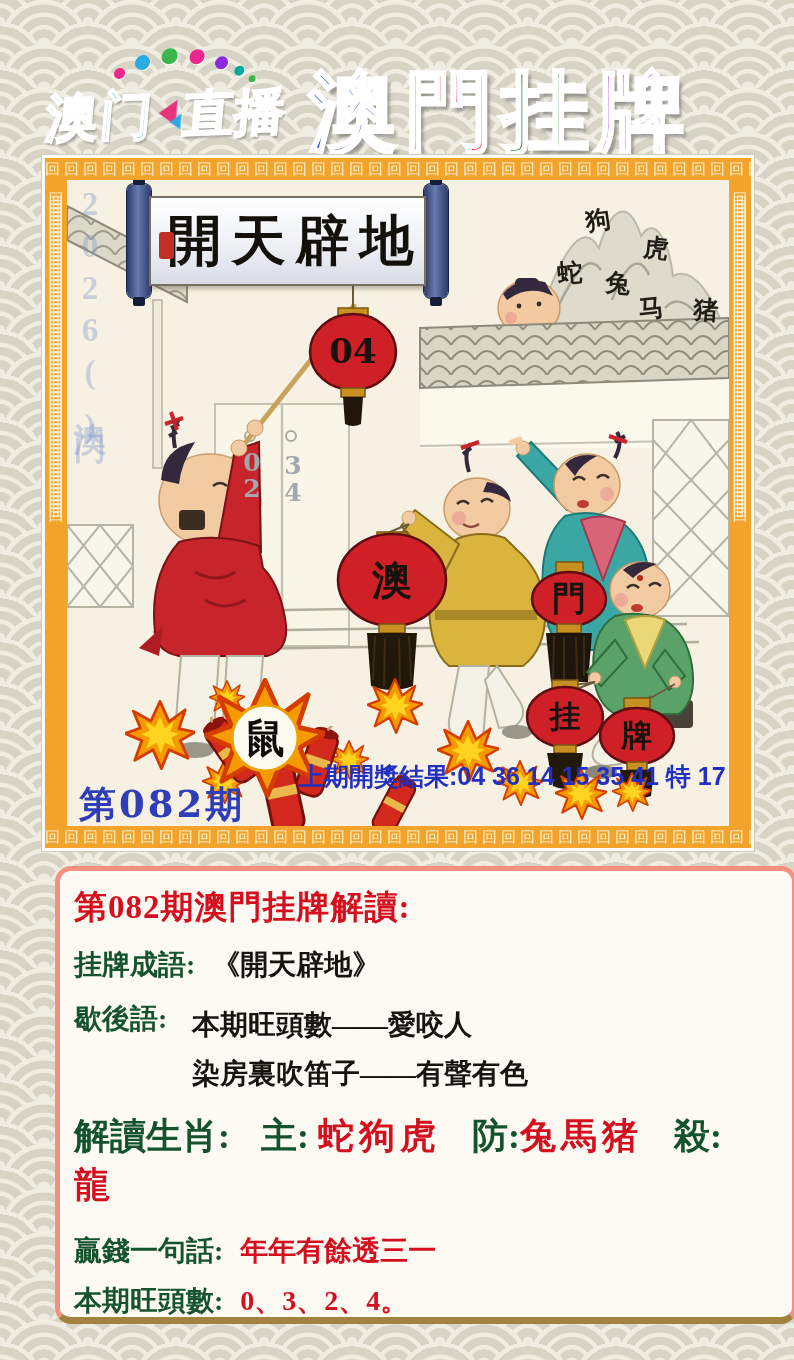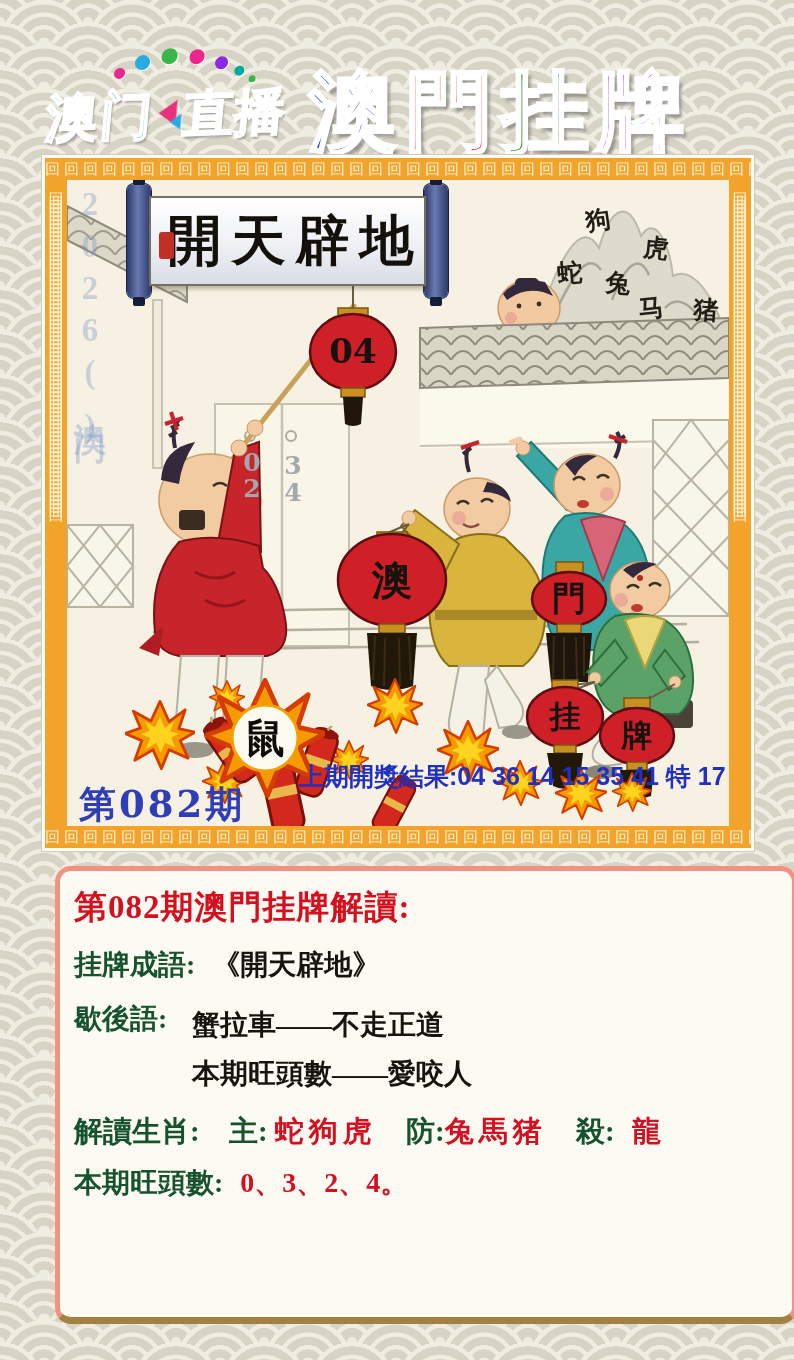--- a/index.html
+++ b/index.html
@@ -74,21 +74,21 @@
   .p-title{font-size:33px;color:#d50f1e;margin-top:4px !important;letter-spacing:1px}
   .lbl{color:#14532d}
   .blk{color:#17140f}
   .red{color:#d41020}
   .row-idiom{font-size:28px;margin-top:16px !important}
   .row-x{display:flex;font-size:28px;margin-top:16px;color:#17140f}
   .row-x .lbl{flex:0 0 118px}
   .xlines div{line-height:49px}
   .row-num{font-size:29px;margin-top:16px !important}
   .row-num .red{letter-spacing:2px}
-  .row-int{font-size:29px;margin-top:14px !important}
+  .row-int{font-size:36px;margin-top:14px !important}
   .row-int .red{letter-spacing:5px}
   .gap{display:inline-block;width:22px}
   .row-money{font-size:28px;margin-top:22px !important}
   .row-head,.row-tail{font-size:28px;margin-top:12px !important}
   .sp{display:inline-block;width:10px}
 </style>
 </head>
 <body>
 
 <div class="page">
@@ -367,35 +367,39 @@
     <p class="p-title">第082期澳門挂牌解讀:</p>
 
     <p class="row-idiom">
       <span class="lbl">挂牌成語:</span><span class="sp"></span>
       <span class="blk">《開天辟地》</span>
     </p>
 
     <div class="row-x">
       <span class="lbl">歇後語:</span>
       <div class="xlines">
-        <div>蟹拉車——不走正道</div>
         <div>本期旺頭數——愛咬人</div>
+        <div>染房裏吹笛子——有聲有色</div>
       </div>
     </div>
 
 
     <p class="row-int">
       <span class="lbl">解讀生肖:</span><span class="gap"></span>
       <span class="lbl">主:</span>
       <span class="red">蛇狗虎</span><span class="gap"></span>
       <span class="lbl">防:</span><span class="red">兔馬猪</span><span class="gap"></span>
       <span class="lbl">殺:</span><span class="sp"></span>
       <span class="red">龍</span>
     </p>
 
+    <p class="row-money">
+      <span class="lbl">贏錢一句話:</span><span class="sp"></span>
+      <span class="red">年年有餘透三一</span>
+    </p>
 
     <p class="row-head">
       <span class="lbl">本期旺頭數:</span><span class="sp"></span>
       <span class="red">0、3、2、4。</span>
     </p>
 
   </section>
 
 </div>
 

